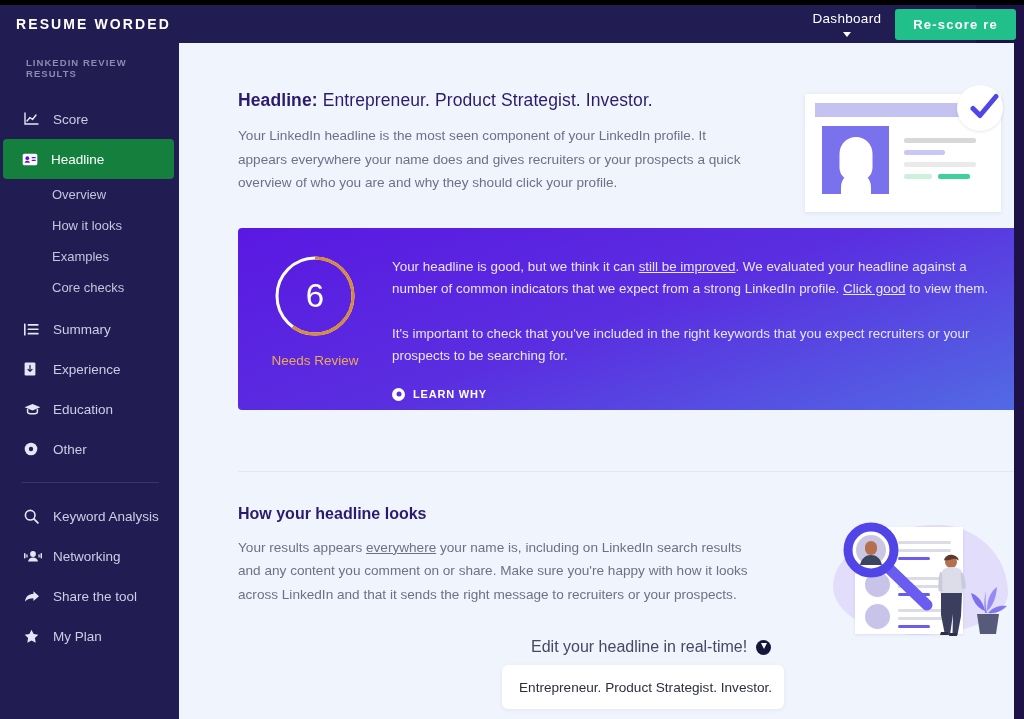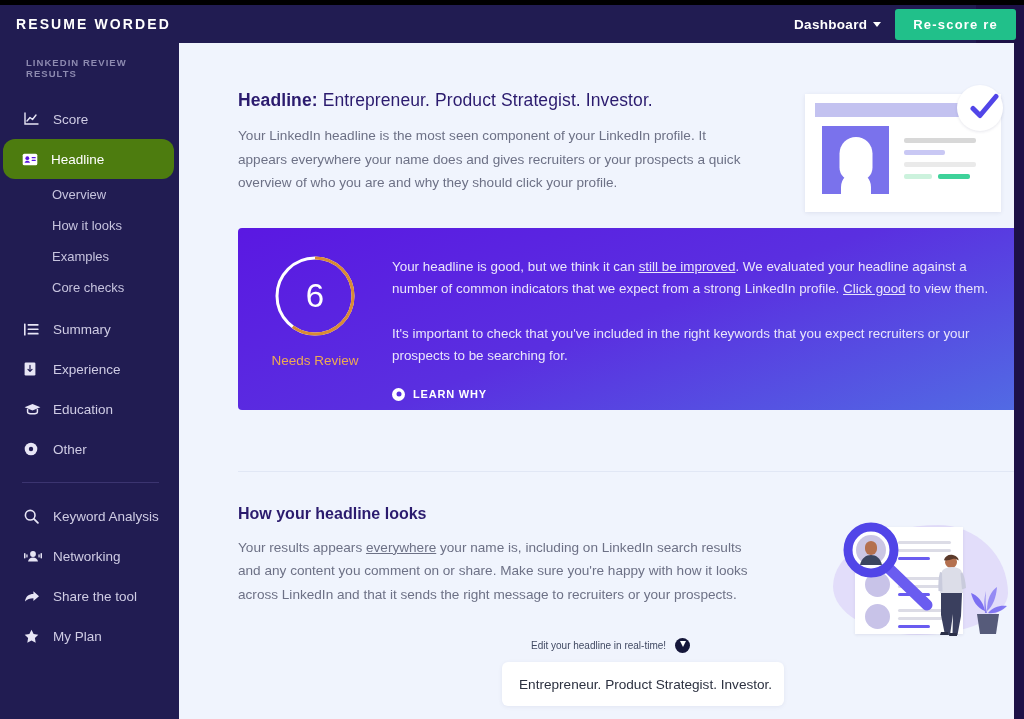--- a/index.html
+++ b/index.html
@@ -28,25 +28,26 @@
     color: #ffffff;
     font-size: 14px;
     font-weight: bold;
     letter-spacing: 2.1px;
   }
   .header-right {
     margin-left: auto;
     display: flex; align-items: center; height: 100%;
   }
   .dash-link {
-    color: #ffffff; font-size: 13.5px; font-weight: bold;
+    color: #ffffff; font-size: 13.5px; font-weight: normal;
     letter-spacing: 0.3px;
     display: flex; align-items: center; gap: 6px;
     margin-right: 14px;
     cursor: pointer;
+    flex-direction: column;
   }
   .caret {
     width: 0; height: 0;
     border-left: 4.5px solid transparent;
     border-right: 4.5px solid transparent;
     border-top: 5px solid #ffffff;
     display: inline-block;
   }
   .rescore-btn {
     background: #21c08a;
@@ -87,22 +88,22 @@
   }
   .nav-item .ico {
     width: 22px; height: 16px;
     display: flex; align-items: center; justify-content: flex-start;
     color: #e7e5f5;
     margin-right: 7px;
     flex: 0 0 22px;
   }
   .nav-item .ico svg { display: block; }
   .nav-item.active {
-    background: #4d7c0f;
-    border-radius: 12px;
+    background: #15803d;
+    border-radius: 4px;
     color: #ffffff;
     margin: 0 5px 0 3px;
     padding-left: 19px;
   }
   .nav-item.active .ico { color: #ffffff; }
   .nav-sub {
     display: flex; align-items: center;
     height: 31px;
     padding-left: 52px;
     color: #c6c3de;
@@ -274,21 +275,21 @@
   h2.sec-title {
     color: #2b1b6e;
     font-size: 16px;
     font-weight: bold;
   }
   .edit-row {
     display: flex; align-items: center; gap: 9px;
     margin-top: 32px;
     margin-left: 293px;
     color: #414a63;
-    font-size: 10px;
+    font-size: 16px;
   }
   .down-icon {
     width: 15px; height: 15px;
     border-radius: 50%;
     background: #15173a;
     position: relative;
     flex: 0 0 15px;
   }
   .down-icon::before {
     content: "";

